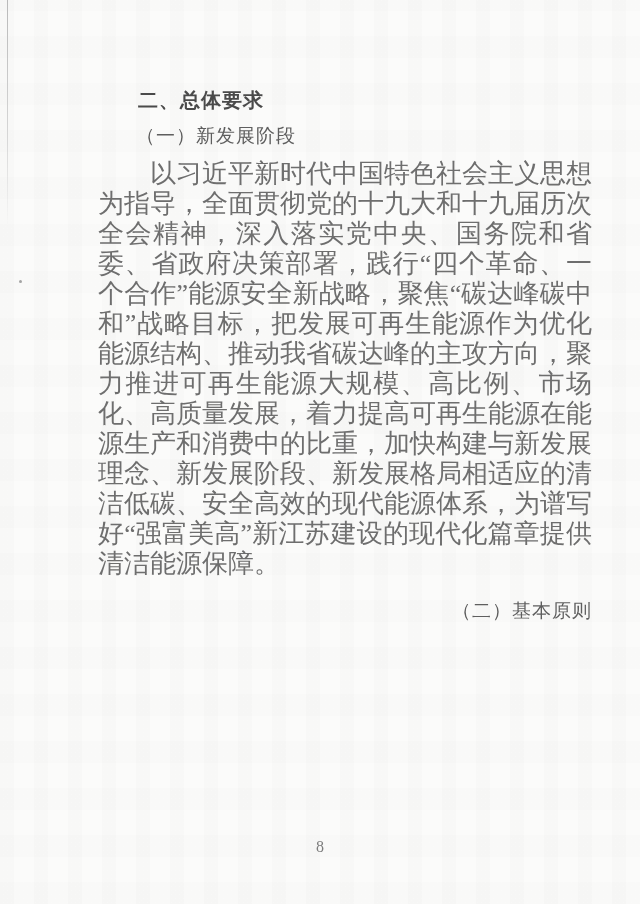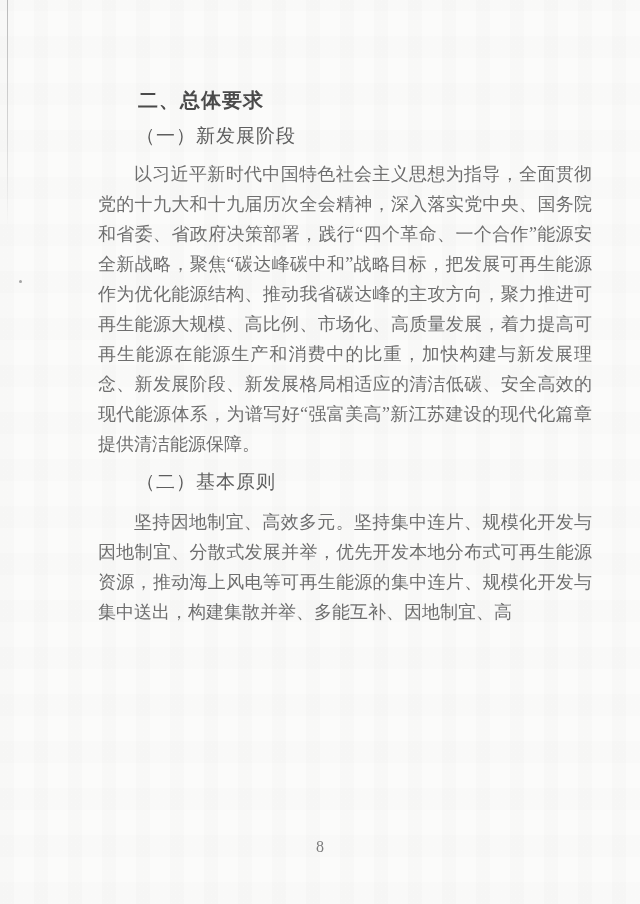--- a/index.html
+++ b/index.html
@@ -54,26 +54,27 @@
   }
   .subheading {
     margin: 4px 0 8px 0;
     font-size: 19px;
     line-height: 30px;
     color: #5e5e5e;
     text-indent: 2em;
     letter-spacing: 1px;
   }
   .subheading.second {
-    margin-top: 8px;
+    margin-top: 17px;
     margin-bottom: 0;
+    text-align: right;
   }
   .para {
     margin: 0;
-    font-size: 18px;
+    font-size: 26px;
     line-height: 30px;
     color: #6e6e6e;
     text-indent: 2em;
     text-align: justify;
     text-justify: inter-character;
   }
   .para.spaced {
     margin-top: 10px;
   }
   .page-number {
@@ -97,17 +98,16 @@
   <div class="content">
     <p class="heading">二、总体要求</p>
 
     <p class="subheading">（一）新发展阶段</p>
 
     <p class="para">以习近平新时代中国特色社会主义思想为指导，全面贯彻党的十九大和十九届历次全会精神，深入落实党中央、国务院和省委、省政府决策部署，践行“四个革命、一个合作”能源安全新战略，聚焦“碳达峰碳中和”战略目标，把发展可再生能源作为优化能源结构、推动我省碳达峰的主攻方向，聚力推进可再生能源大规模、高比例、市场化、高质量发展，着力提高可再生能源在能源生产和消费中的比重，加快构建与新发展理念、新发展阶段、新发展格局相适应的清洁低碳、安全高效的现代能源体系，为谱写好“强富美高”新江苏建设的现代化篇章提供清洁能源保障。</p>
 
     <p class="subheading second">（二）基本原则</p>
 
 
-    <p class="para spaced">坚持因地制宜、高效多元。坚持集中连片、规模化开发与因地制宜、分散式发展并举，优先开发本地分布式可再生能源资源，推动海上风电等可再生能源的集中连片、规模化开发与集中送出，构建集散并举、多能互补、因地制宜、高</p>
   </div>
 
   <div class="page-number">8</div>
 </div>
 
 </body></html>

